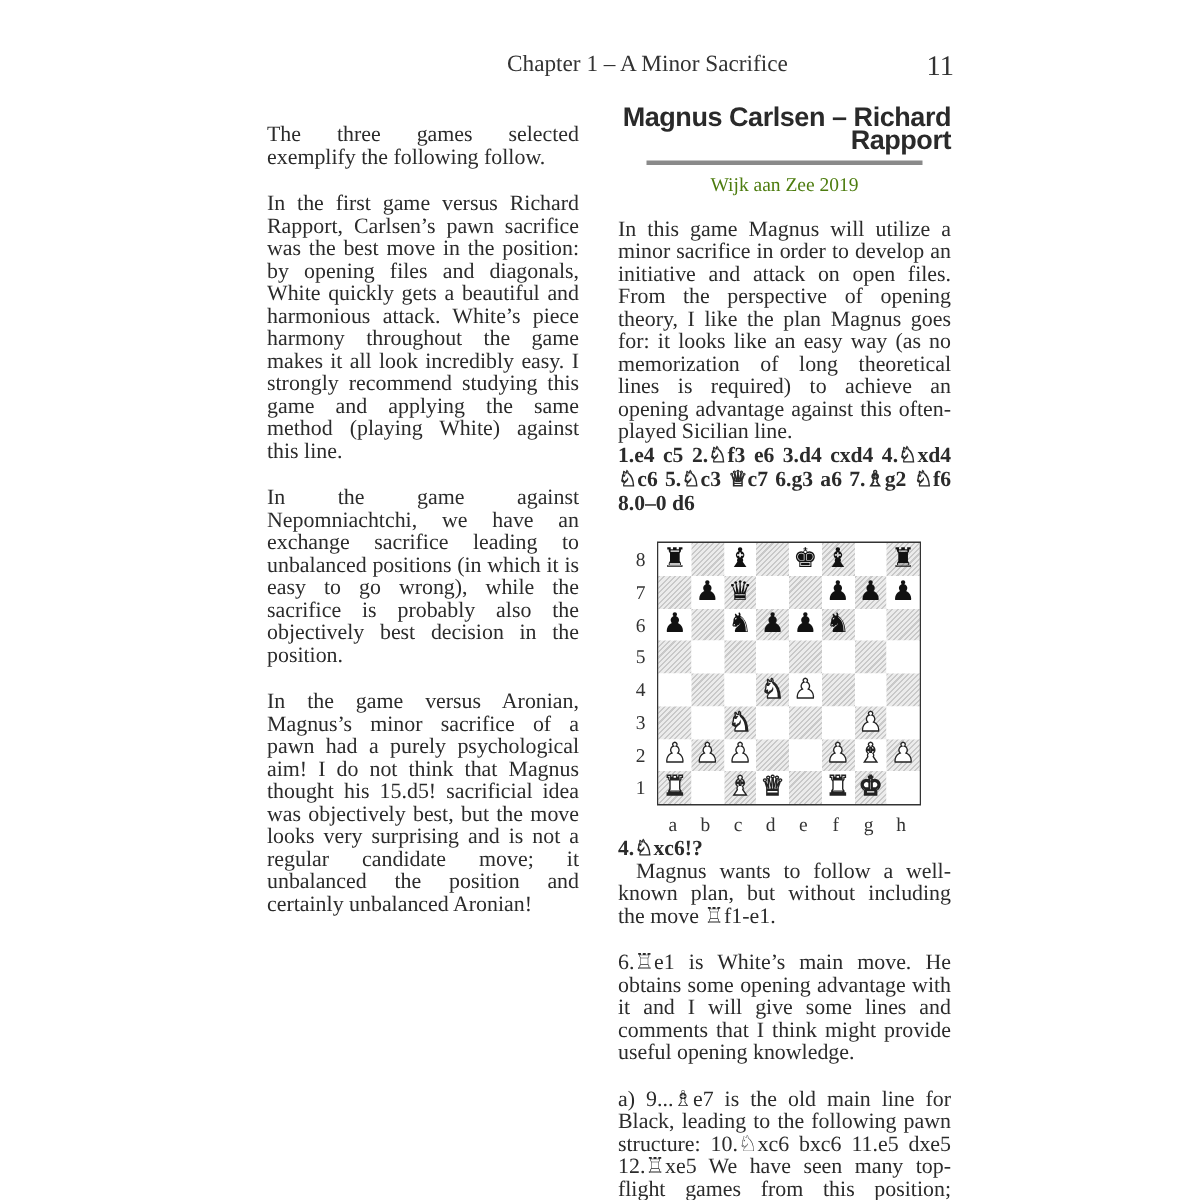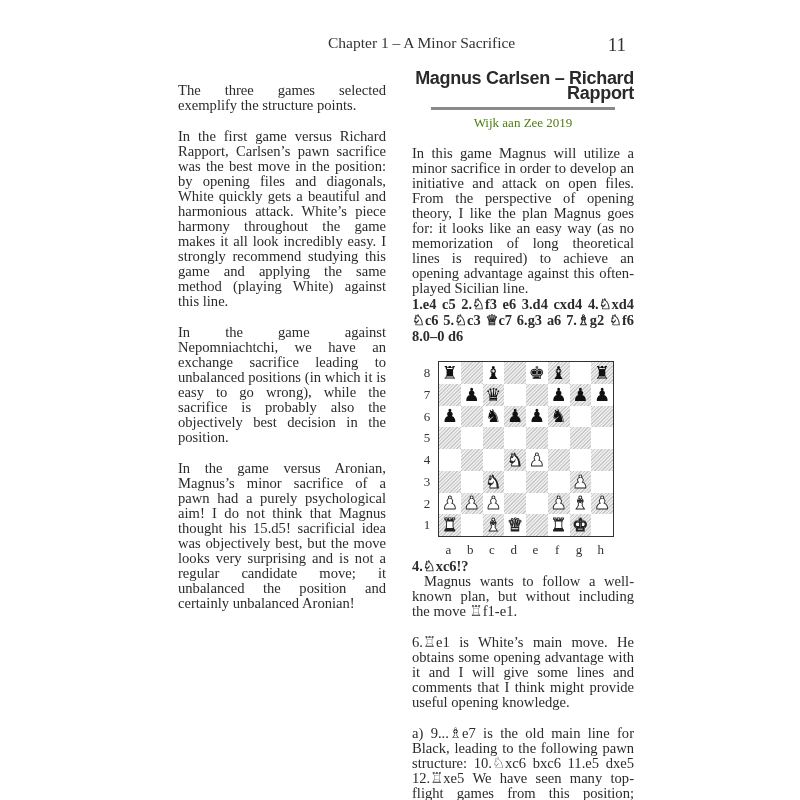--- a/index.html
+++ b/index.html
@@ -1,19 +1,19 @@
 <!DOCTYPE html>
 <html><head>
 <meta charset="utf-8">
 <style>
   html, body { margin: 0; padding: 0; background: #ffffff; }
   body { width: 800px; height: 800px; position: relative; overflow: hidden;
          font-family: "Liberation Serif", "DejaVu Serif", serif; color: #2a2a2a; }
   .page { position: absolute; left: 0; top: 0; width: 800px; height: 800px; }
-  .running-head { position: absolute; top: 34px; left: 300px; width: 340px; height: 20px; }
+  .running-head { position: absolute; top: 34px; left: 310px; width: 340px; height: 20px; }
   .running-head .chap { position: absolute; left: 28px; top: 0; font-size: 15.5px; color: #333; }
   .running-head .pno { position: absolute; right: 14px; top: 0; font-size: 19px; color: #333; }
 
   .col { position: absolute; font-size: 14.6px; line-height: 15px; color: #2b2b2b; }
   .col.left { left: 178px; top: 67px; width: 208px; }
   .col.right { left: 412px; top: 67px; width: 222px; }
   .col p { margin: 0; text-align: justify; }
   .col p.gap { margin-top: 16px; }
   .col p.indent { text-indent: 12px; }
   .col em { font-style: italic; }
@@ -43,21 +43,21 @@
 <body>
 
 <div class="page">
 
   <div class="running-head">
     <span class="chap">Chapter 1 – A Minor Sacrifice</span>
     <span class="pno">11</span>
   </div>
 
   <div class="col left">
-    <p class="gap">The three games selected exemplify the structure points.</p>
+    <p class="gap">The three games selected exemplify the following follow.</p>
     <p class="gap">In the first game versus Richard Rapport, Carlsen’s pawn sacrifice was the best move in the position: by opening files and diagonals, White quickly gets a beautiful and harmonious attack. White’s piece harmony throughout the game makes it all look incredibly easy. I strongly recommend studying this game and applying the same method (playing White) against this line.</p>
     <p class="gap">In the game against Nepomniachtchi, we have an exchange sacrifice leading to unbalanced positions (in which it is easy to go wrong), while the sacrifice is probably also the objectively best decision in the position.</p>
     <p class="gap">In the game versus Aronian, Magnus’s minor sacrifice of a pawn had a purely psychological aim! I do not think that Magnus thought his 15.d5! sacrificial idea was objectively best, but the move looks very surprising and is not a regular candidate move; it unbalanced the position and certainly unbalanced Aronian!</p>
   </div>
 
   <div class="col right">
     <div class="game-title">Magnus Carlsen – Richard Rapport</div>
     <div class="game-rule"></div>
     <div class="game-event">Wijk aan Zee 2019</div>
     <p class="gap">In this game Magnus will utilize a minor sacrifice in order to develop an initiative and attack on open files. From the perspective of opening theory, I like the plan Magnus goes for: it looks like an easy way (as no memorization of long theoretical lines is required) to achieve an opening advantage against this often-played Sicilian line.</p>

